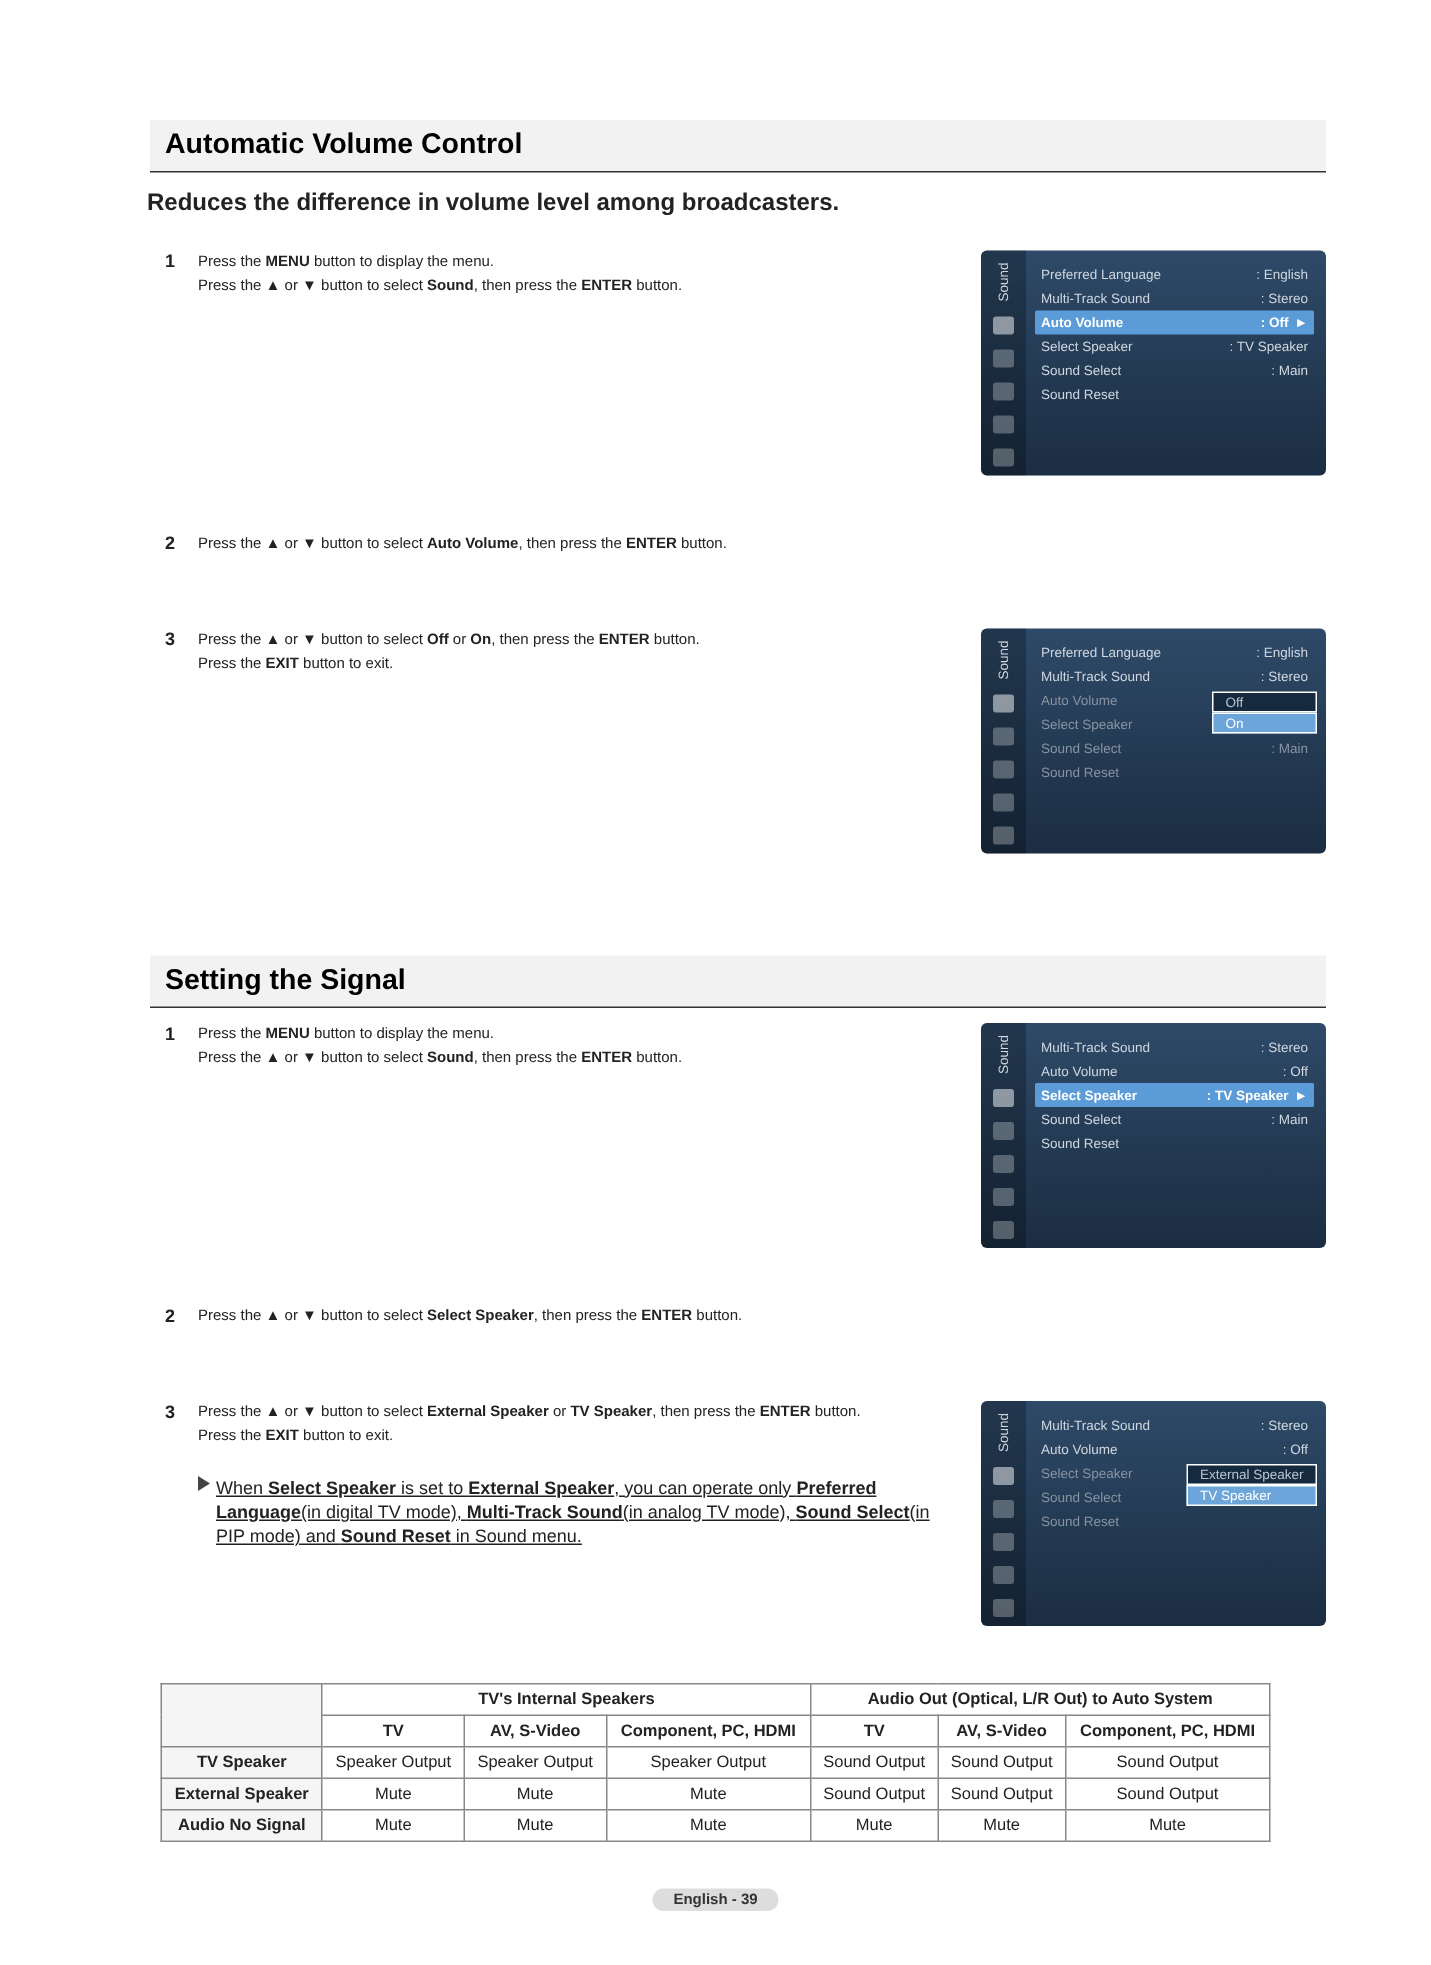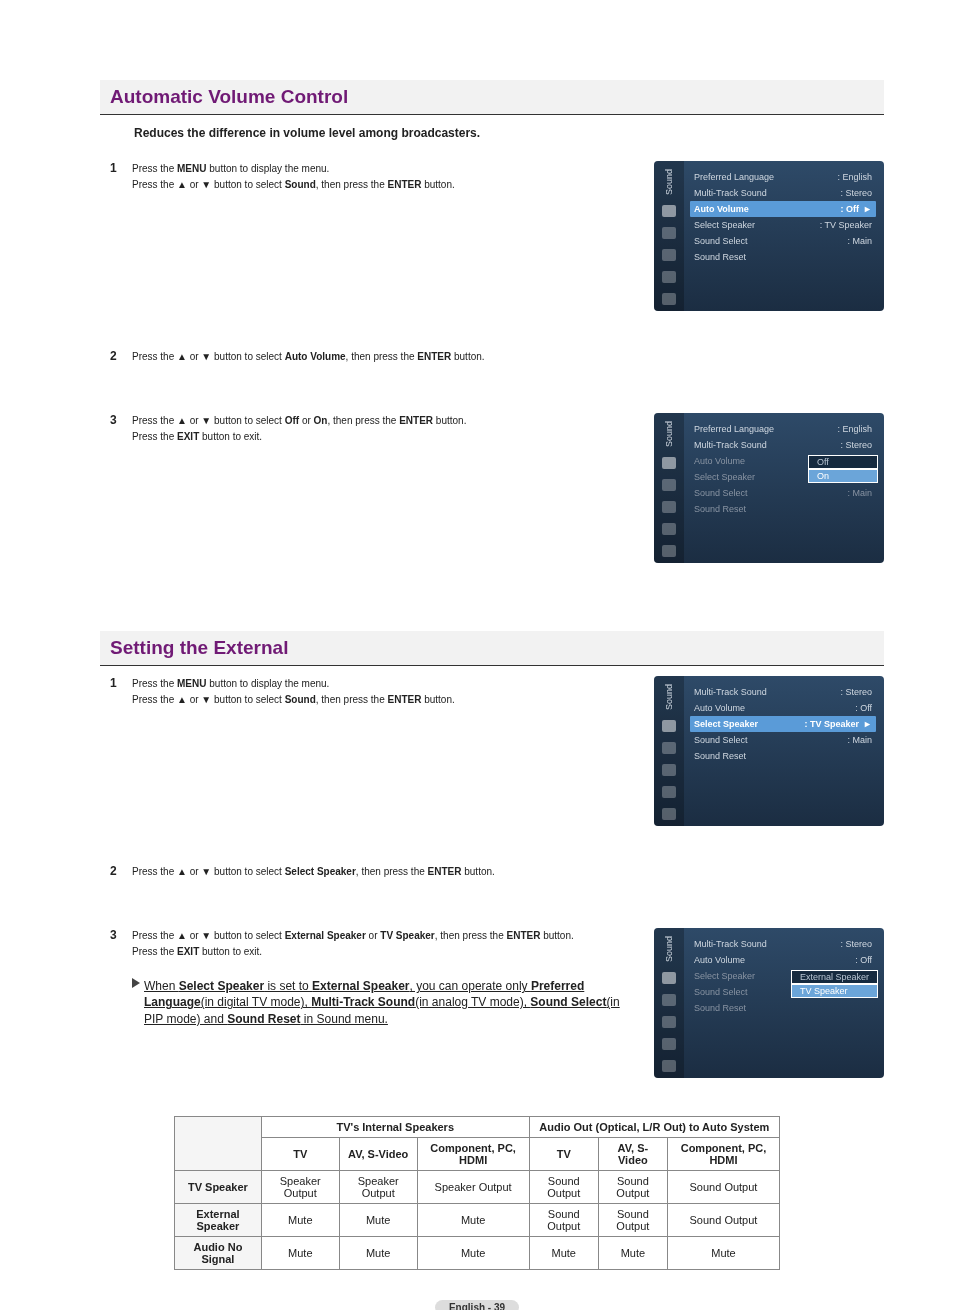--- a/index.html
+++ b/index.html
@@ -1,22 +1,22 @@
 <!DOCTYPE html>
 <html><head>
 <meta charset="utf-8">
 <style>
   * { box-sizing: border-box; margin: 0; padding: 0; }
   body { font-family: Arial, Helvetica, sans-serif; font-size: 12px; color: #222; background: #fff; }
   .page { width: 954px; min-height: 1310px; margin: 0 auto; position: relative; padding: 80px 70px 40px 70px; }
 
   .section-title { background: #f2f2f2; border-bottom: 1px solid #333; padding: 6px 10px; margin-left: 30px; margin-bottom: 10px; }
-  .section-title span { font-size: 19px; font-weight: bold; color: #701a75; }
-
-  .intro { font-weight: bold; font-size: 12px; margin-left: 64px; margin-bottom: 20px; line-height: 1.35; }
+  .section-title span { font-size: 19px; font-weight: bold; color: #000000; }
+
+  .intro { font-weight: bold; font-size: 16px; margin-left: 28px; margin-bottom: 20px; line-height: 1.35; }
 
   .content-row { display: flex; align-items: flex-start; margin-left: 40px; margin-bottom: 18px; }
   .step-num { font-weight: bold; width: 22px; flex-shrink: 0; }
   .step-body { flex: 1; line-height: 1.6; font-size: 10px; padding-right: 12px; }
   .step-body b { font-weight: bold; }
 
   .strip-wrap { display:flex; margin-left: 40px; margin-bottom: 30px; }
   .strip-left { flex: 1; padding-right: 12px; }
 
   .panel-box { width: 230px; flex-shrink: 0; margin-left: 6px; margin-bottom: 8px; background: linear-gradient(#2e4a68, #1b2d42); border-radius: 4px; color: #cfd7e0; font-size: 9px; position: relative; padding: 8px 8px 8px 36px; min-height: 150px; }
@@ -34,21 +34,21 @@
   .opt-list-wrap { position: relative; }
   .opt-list { position:absolute; right:-6px; top:-1px; display:flex; flex-direction:column; }
   .opt-item { border:1px solid #fff; padding:1px 8px; font-size:9px; color:#b8c4d2; min-width:70px; background: rgba(20,40,60,0.9); }
   .opt-item.sel { background:#6ba5d9; color:#fff; }
 
   .note-arrow { display:inline-block; width:0; height:0; border-top:5px solid transparent; border-bottom:5px solid transparent; border-left:8px solid #444; margin-right:4px; vertical-align:middle; }
   .notes { margin-left:22px; margin-top:4px;text-decoration:underline; }
   .notes .nline { display:flex; margin-bottom:4px; line-height:1.35; }
   .vol-btn { display:inline-block; border:1px solid #888; border-radius:3px; padding:0 6px; font-size:10px; vertical-align:middle; line-height:12px; }
 
-  table.speaker-table { border-collapse: collapse; margin: 12px auto 0 auto; width: 606px; font-size: 11px; padding-left: 24px; }
+  table.speaker-table { border-collapse: collapse; margin: 12px auto 0 auto; width: 740px; font-size: 11px; padding-left: 24px; }
   table.speaker-table th, table.speaker-table td { border:1px solid #888; padding:4px 6px; text-align:center; }
   table.speaker-table th { font-weight:bold; background:#fff; }
   table.speaker-table .rowh { font-weight:bold; background:#f5f5f5; }
 
   .footer-page { text-align:center; margin-top: 30px; }
   .footer-page span { display:inline-block; background:#ddd; border-radius:10px; padding:2px 14px; font-size:10px; font-weight:bold; color:#333; }
 </style>
 </head>
 <body>
 
@@ -147,21 +147,21 @@
         <div class="panel-row dim">
           <span class="lbl">Sound Reset</span>
           <span class="val"></span>
         </div>
       </div>
   </div>
 
   <div style="height:30px;"></div>
 
   <div class="section-title">
-    <span>Setting the External</span>
+    <span>Setting the Signal</span>
   </div>
 
   <div class="strip-wrap">
     <div class="strip-left content-row" style="margin-left:0;">
       <div class="step-num">1</div>
       <div class="step-body">Press the <b>MENU</b> button to display the menu.<br>Press the ▲ or ▼ button to select <b>Sound</b>, then press the <b>ENTER</b> button.</div>
     </div>
     <div class="panel-box">
         <div class="panel-sidebar">
           <div class="panel-sidebar-label">Sound</div>

